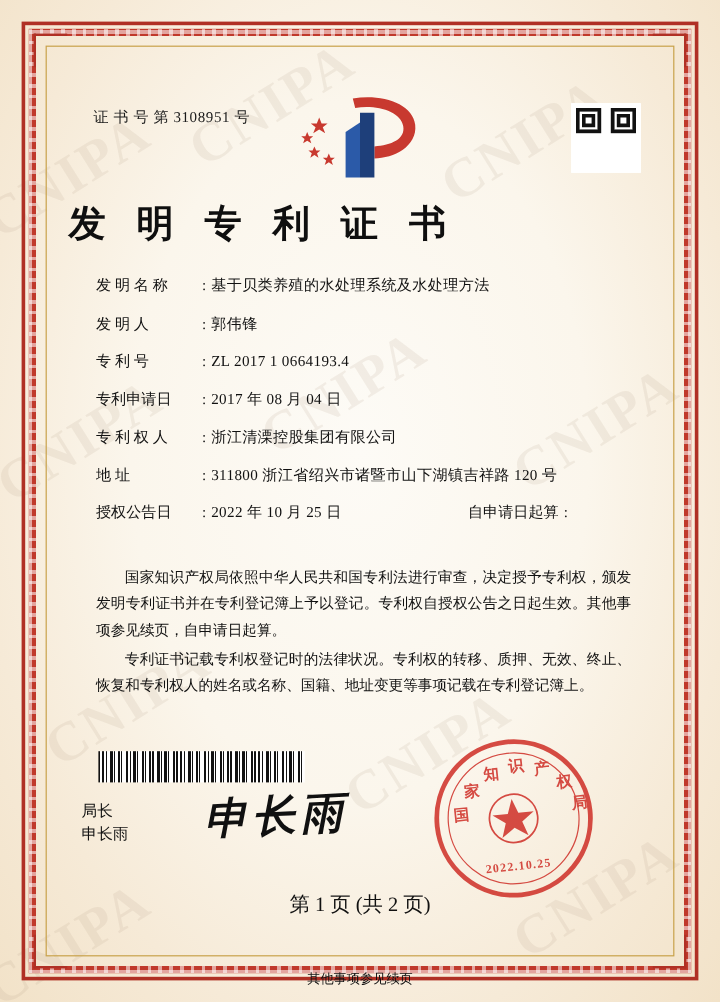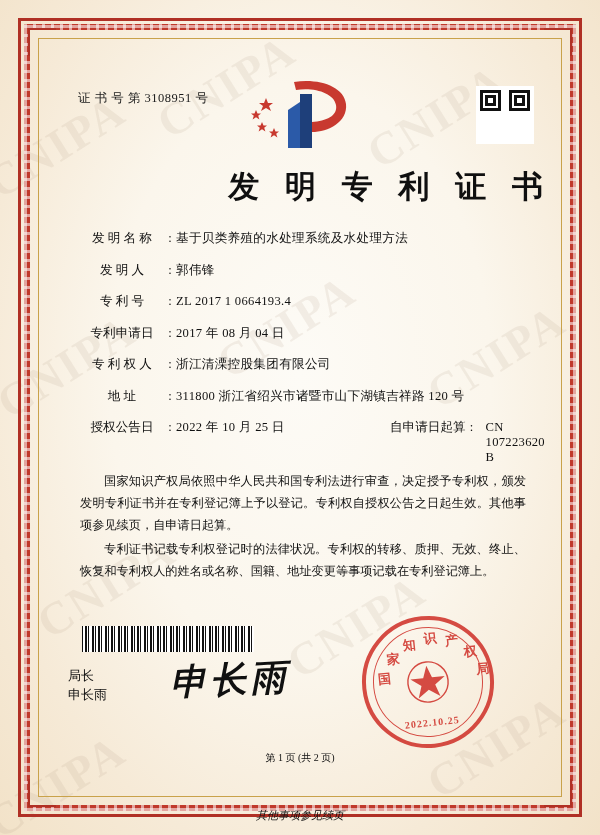--- a/index.html
+++ b/index.html
@@ -131,21 +131,21 @@
     top: 28px;
     transform: translateX(-50%);
     width: 120px;
     height: 78px;
   }
 
   .title {
     position: absolute;
     left: 0; right: 0;
     top: 118px;
-    text-align: right;
+    text-align: left;
     font-family: "Liberation Serif", serif;
     font-size: 31px;
     font-weight: bold;
     letter-spacing: 9px;
     color: #0f0f0f;
     text-indent: 9px;
   }
 
   .fields {
     position: absolute;
@@ -158,21 +158,21 @@
   }
   .field-row {
     display: flex;
     align-items: baseline;
     margin-bottom: 14.5px;
   }
   .field-label {
     width: 84px;
     flex: 0 0 84px;
     display: flex;
-    justify-content: center;
+    justify-content: flex-start;
     letter-spacing: 0;
     font-family: Liberation Serif, serif;
   }
   .field-label span { display: inline-block; }
   .field-colon {
     flex: 0 0 12px;
     text-align: center;
   }
   .field-value {
     flex: 1 1 auto;
@@ -293,33 +293,32 @@
     font-weight: bold;
     letter-spacing: 1px;
   }
 
   .page-no {
     position: absolute;
     left: 0; right: 0;
     bottom: 22px;
     text-align: center;
     font-family: "Liberation Serif", serif;
-    font-size: 10px;
+    font-size: 17px;
     color: #111;
   }
 
   .footer-note {
     position: absolute;
     left: 0; right: 0;
     bottom: 12px;
     text-align: center;
     font-family: "Liberation Serif", serif;
     font-size: 11px;
     color: #111;
-    font-style: italic;
   }
 </style>
 </head>
 <body>
 
 <div class="page">
 
   <div class="wm" style="left:-20px; top:120px; font-size:46px;">CNIPA</div>
   <div class="wm" style="left:150px; top:60px; font-size:46px;">CNIPA</div>
   <div class="wm" style="left:360px; top:90px; font-size:46px;">CNIPA</div>
@@ -416,21 +415,20 @@
       </div>
 
       <div class="field-row dual">
         <div class="field-label">
           <span>授权公告日</span>
         </div>
         <div class="field-colon">:</div>
         <div class="field-value">2022 年 10 月 25 日</div>
         <div class="field-label2">自申请日起算</div>
         <div class="field-colon">:</div>
-        <div class="field-value2">CN 107223620 B</div>
       </div>
 
     </div>
 
     <div class="paragraphs">
       <p>国家知识产权局依照中华人民共和国专利法进行审查，决定授予专利权，颁发发明专利证书并在专利登记簿上予以登记。专利权自授权公告之日起生效。其他事项参见续页，自申请日起算。</p>
       <p>专利证书记载专利权登记时的法律状况。专利权的转移、质押、无效、终止、恢复和专利权人的姓名或名称、国籍、地址变更等事项记载在专利登记簿上。</p>
     </div>
 
     <div class="barcode"></div>

